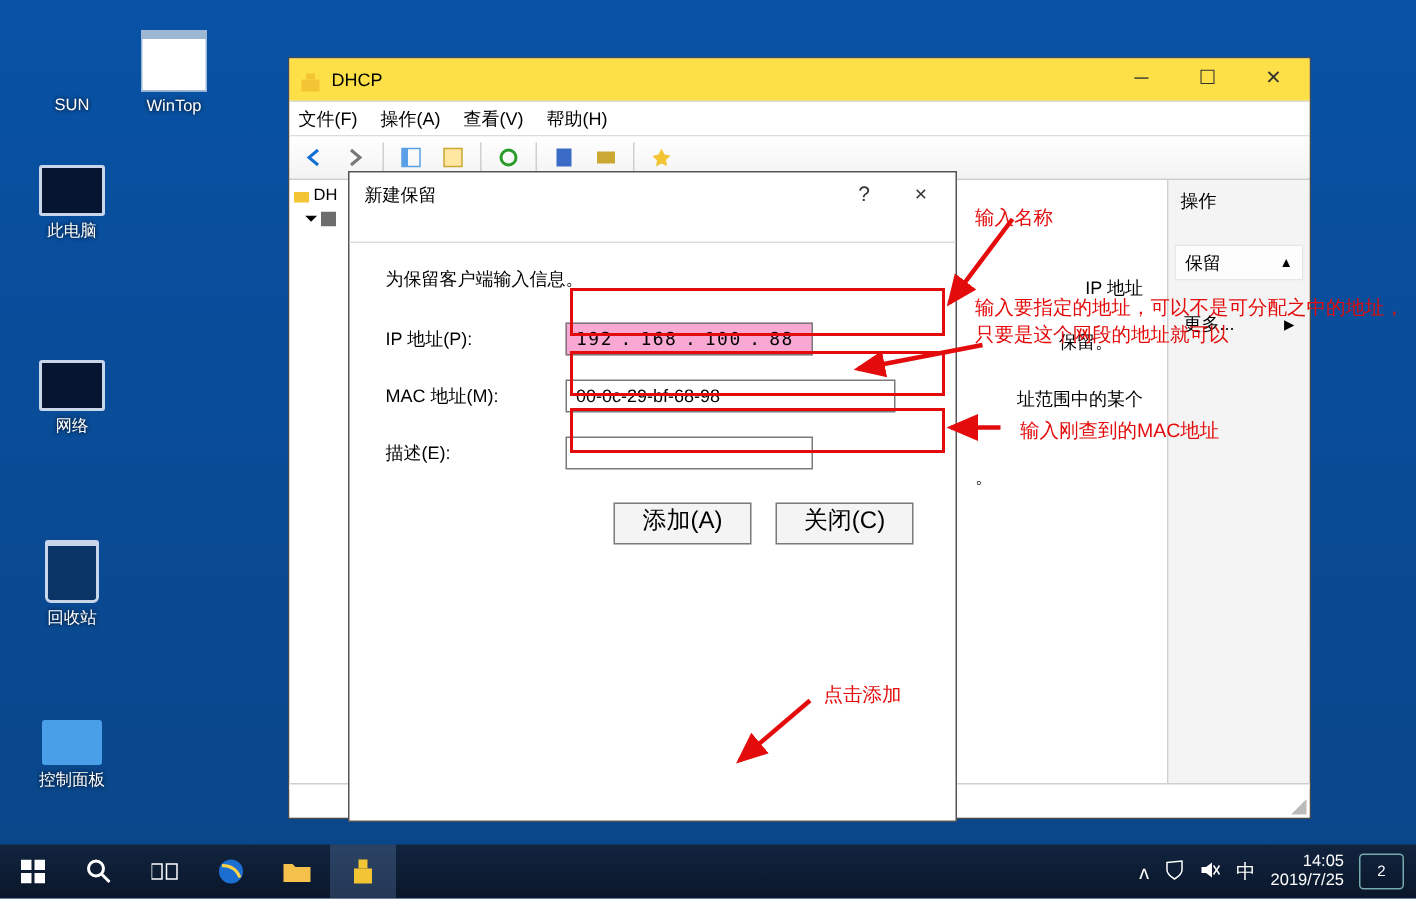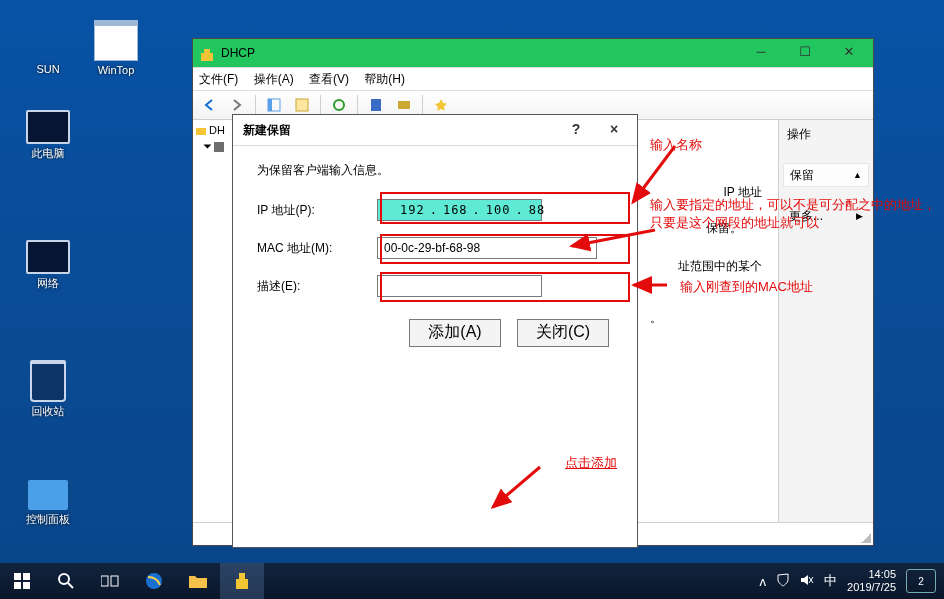--- a/index.html
+++ b/index.html
@@ -43,21 +43,21 @@
   .icon-bin{width:32px;height:36px;border:2px solid #c9d6ea;border-top:4px solid #c9d6ea;border-radius:2px 2px 4px 4px;background:#0a3566;}
   .icon-cp{width:40px;height:30px;background:#4aa0e8;border-radius:2px;}
 
   
   .dhcp-window{
     position:absolute;left:192px;top:38px;width:680px;height:506px;
     background:var(--window-face);border:1px solid #4a4a4a;box-shadow:0 0 0 1px #c8c8c8 inset;
   }
   .titlebar{
     height:28px;line-height:28px;display:flex;align-items:center;
-    padding:0 2px 0 6px;background:#22c55e;border-bottom:1px solid var(--light-border);
+    padding:0 2px 0 6px;background:#fde047;border-bottom:1px solid var(--light-border);
   }
   .titlebar .ticon{width:16px;height:16px;margin-right:6px;display:inline-block;}
   .titlebar .ttext{flex:1;font-size:12px;}
   .win-btns{display:flex;gap:0;}
   .win-btn{width:44px;height:26px;text-align:center;line-height:24px;color:#333;font-size:13px;}
   .dhcp-menu{height:22px;line-height:22px;padding-left:6px;background:#fff;border-bottom:1px solid var(--light-border);}
   .dhcp-menu span{margin-right:12px;}
   .dhcp-tools{
     height:28px;display:flex;align-items:center;gap:4px;padding:0 4px;
     background:linear-gradient(#fff,#f3f3f3);border-bottom:1px solid #cfcfcf;
@@ -94,39 +94,38 @@
     position:absolute;right:6px;top:8px;text-align:left;font-size:12px;line-height:24px;
     width:130px;
   }
 
   
   .dlg{
     position:absolute;left:232px;top:114px;width:404px;height:432px;
     background:#fff;border:1px solid #555;z-index:5;
   }
   .dlg .dlg-title{
-    height:30px;display:flex;align-items:center;padding:0 4px 0 10px;
+    height:30px;display:flex;align-items:center;padding:0 4px 16px 10px;
     border-bottom:1px solid var(--light-border);
-    font-weight:bold;
   }
   .dlg .dlg-title .dtext{flex:1;font-size:12px;}
   .dlg .dlg-title .dbtn{width:38px;height:26px;text-align:center;line-height:24px;color:#333;font-size:14px;}
   .dlg .dlg-body{padding:16px 24px 10px 24px;}
   .info-line{margin-bottom:18px;}
   .form-row{display:flex;align-items:center;height:26px;margin-bottom:12px;}
   .form-row .flabel{width:120px;}
   .form-row .fctl{width:220px;}
   .txt-input{
     box-sizing:border-box;width:220px;height:22px;border:1px solid #7a7a7a;
     padding:0 6px;font-family:var(--font);font-size:12px;background:#fff;
   }
   .ip-input{
     box-sizing:border-box;width:165px;height:22px;border:1px solid #7a7a7a;
-    background:#5eead4;display:flex;align-items:center;justify-content:flex-start;
-    font-family:'Consolas',monospace;font-size:12px;letter-spacing:1px;padding:0 22px;
+    background:#f9a8d4;display:flex;align-items:center;justify-content:flex-start;
+    font-family:'Consolas',monospace;font-size:12px;letter-spacing:1px;padding:0 6px;
   }
   .ip-input .dot{margin:0 5px;}
   .group{
     border:1px solid #c8c8c8;margin-top:10px;padding:14px 16px 2px 16px;position:relative;
   }
   .group .glabel{
     position:absolute;left:10px;top:-9px;background:#fff;padding:0 4px;
   }
   .radio-row{display:flex;align-items:center;height:26px;margin-bottom:6px;gap:6px;}
   .radio-row input{margin:0;}
@@ -389,21 +388,21 @@
       <marker id="ah4" markerWidth="8" markerHeight="8" refX="6" refY="3" orient="auto">
         <path d="M0,0 L7,3 L0,6 z" fill="#e30b0b"></path>
       </marker>
     </defs>
   <path d="M55 2 L8 42" stroke="#e30b0b" stroke-width="3" fill="none" marker-end="url(#ah4)"></path>
 </svg>
 
 <div class="anno" style="left:650px;top:136px;">输入名称</div>
 <div class="anno" style="left:650px;top:196px;width:290px;">输入要指定的地址，可以不是可分配之中的地址，只要是这个网段的地址就可以</div>
 <div class="anno" style="left:680px;top:278px;">输入刚查到的MAC地址</div>
-<div class="anno" style="left:565px;top:454px;text-decoration:underline;">点击添加</div>
+<div class="anno" style="left:549px;top:454px;">点击添加</div>
 
 <div class="taskbar">
   <div class="tb-left">
     <div class="tb-btn">
       <svg width="16" height="16">
           <rect width="7" height="7" x="0" y="0" fill="#fff"></rect>
           <rect width="7" height="7" x="9" y="0" fill="#fff"></rect>
           <rect width="7" height="7" x="0" y="9" fill="#fff"></rect>
           <rect width="7" height="7" x="9" y="9" fill="#fff"></rect>
         </svg>

